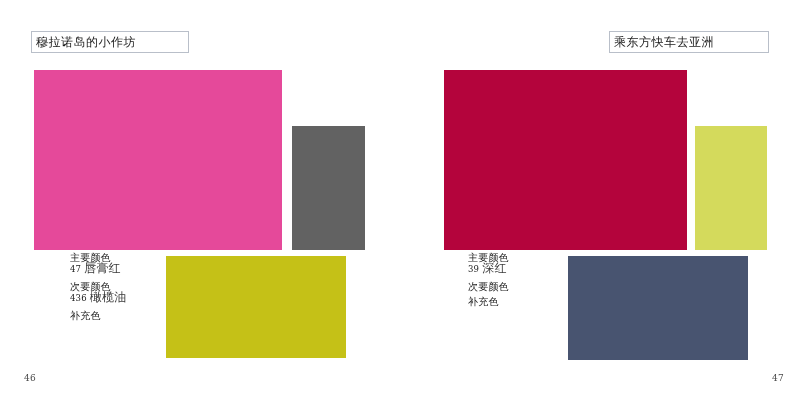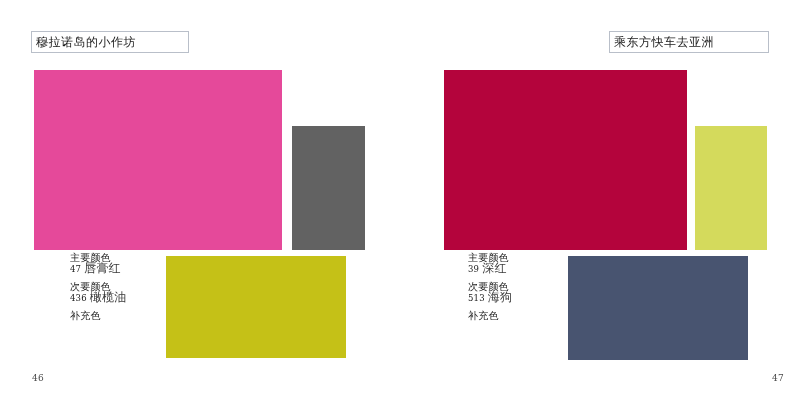--- a/index.html
+++ b/index.html
@@ -111,21 +111,21 @@
 
   
   .folio {
     position: absolute;
     bottom: 17px;
     font-size: 9px;
     color: #4a4a4a;
     font-family: "DejaVu Serif", "Liberation Serif", serif;
     letter-spacing: 0.3px;
   }
-  .page-left .folio  { left: 32px; margin-top: 42px; }
+  .page-left .folio  { left: 24px; margin-top: 42px; }
   .page-right .folio { right: 16px; }
 </style>
 </head>
 <body>
 
 <div class="spread">
 
   <div class="page page-left">
 
     <div class="title-box">
@@ -169,23 +169,20 @@
 
     <div class="legend">
       <div class="legend-entry">
         <div class="legend-role">主要颜色</div>
         <div class="legend-value">
           <span class="legend-code">39</span><span class="legend-name">深红</span>
         </div>
       </div>
       <div class="legend-entry">
         <div class="legend-role">次要颜色</div>
-        <div class="legend-value">
-          <span class="legend-code">513</span><span class="legend-name">海狗</span>
-        </div>
       </div>
       <div class="legend-entry">
         <div class="legend-role">补充色</div>
       </div>
     </div>
 
     <div class="folio">47</div>
   </div>
 
 </div>

